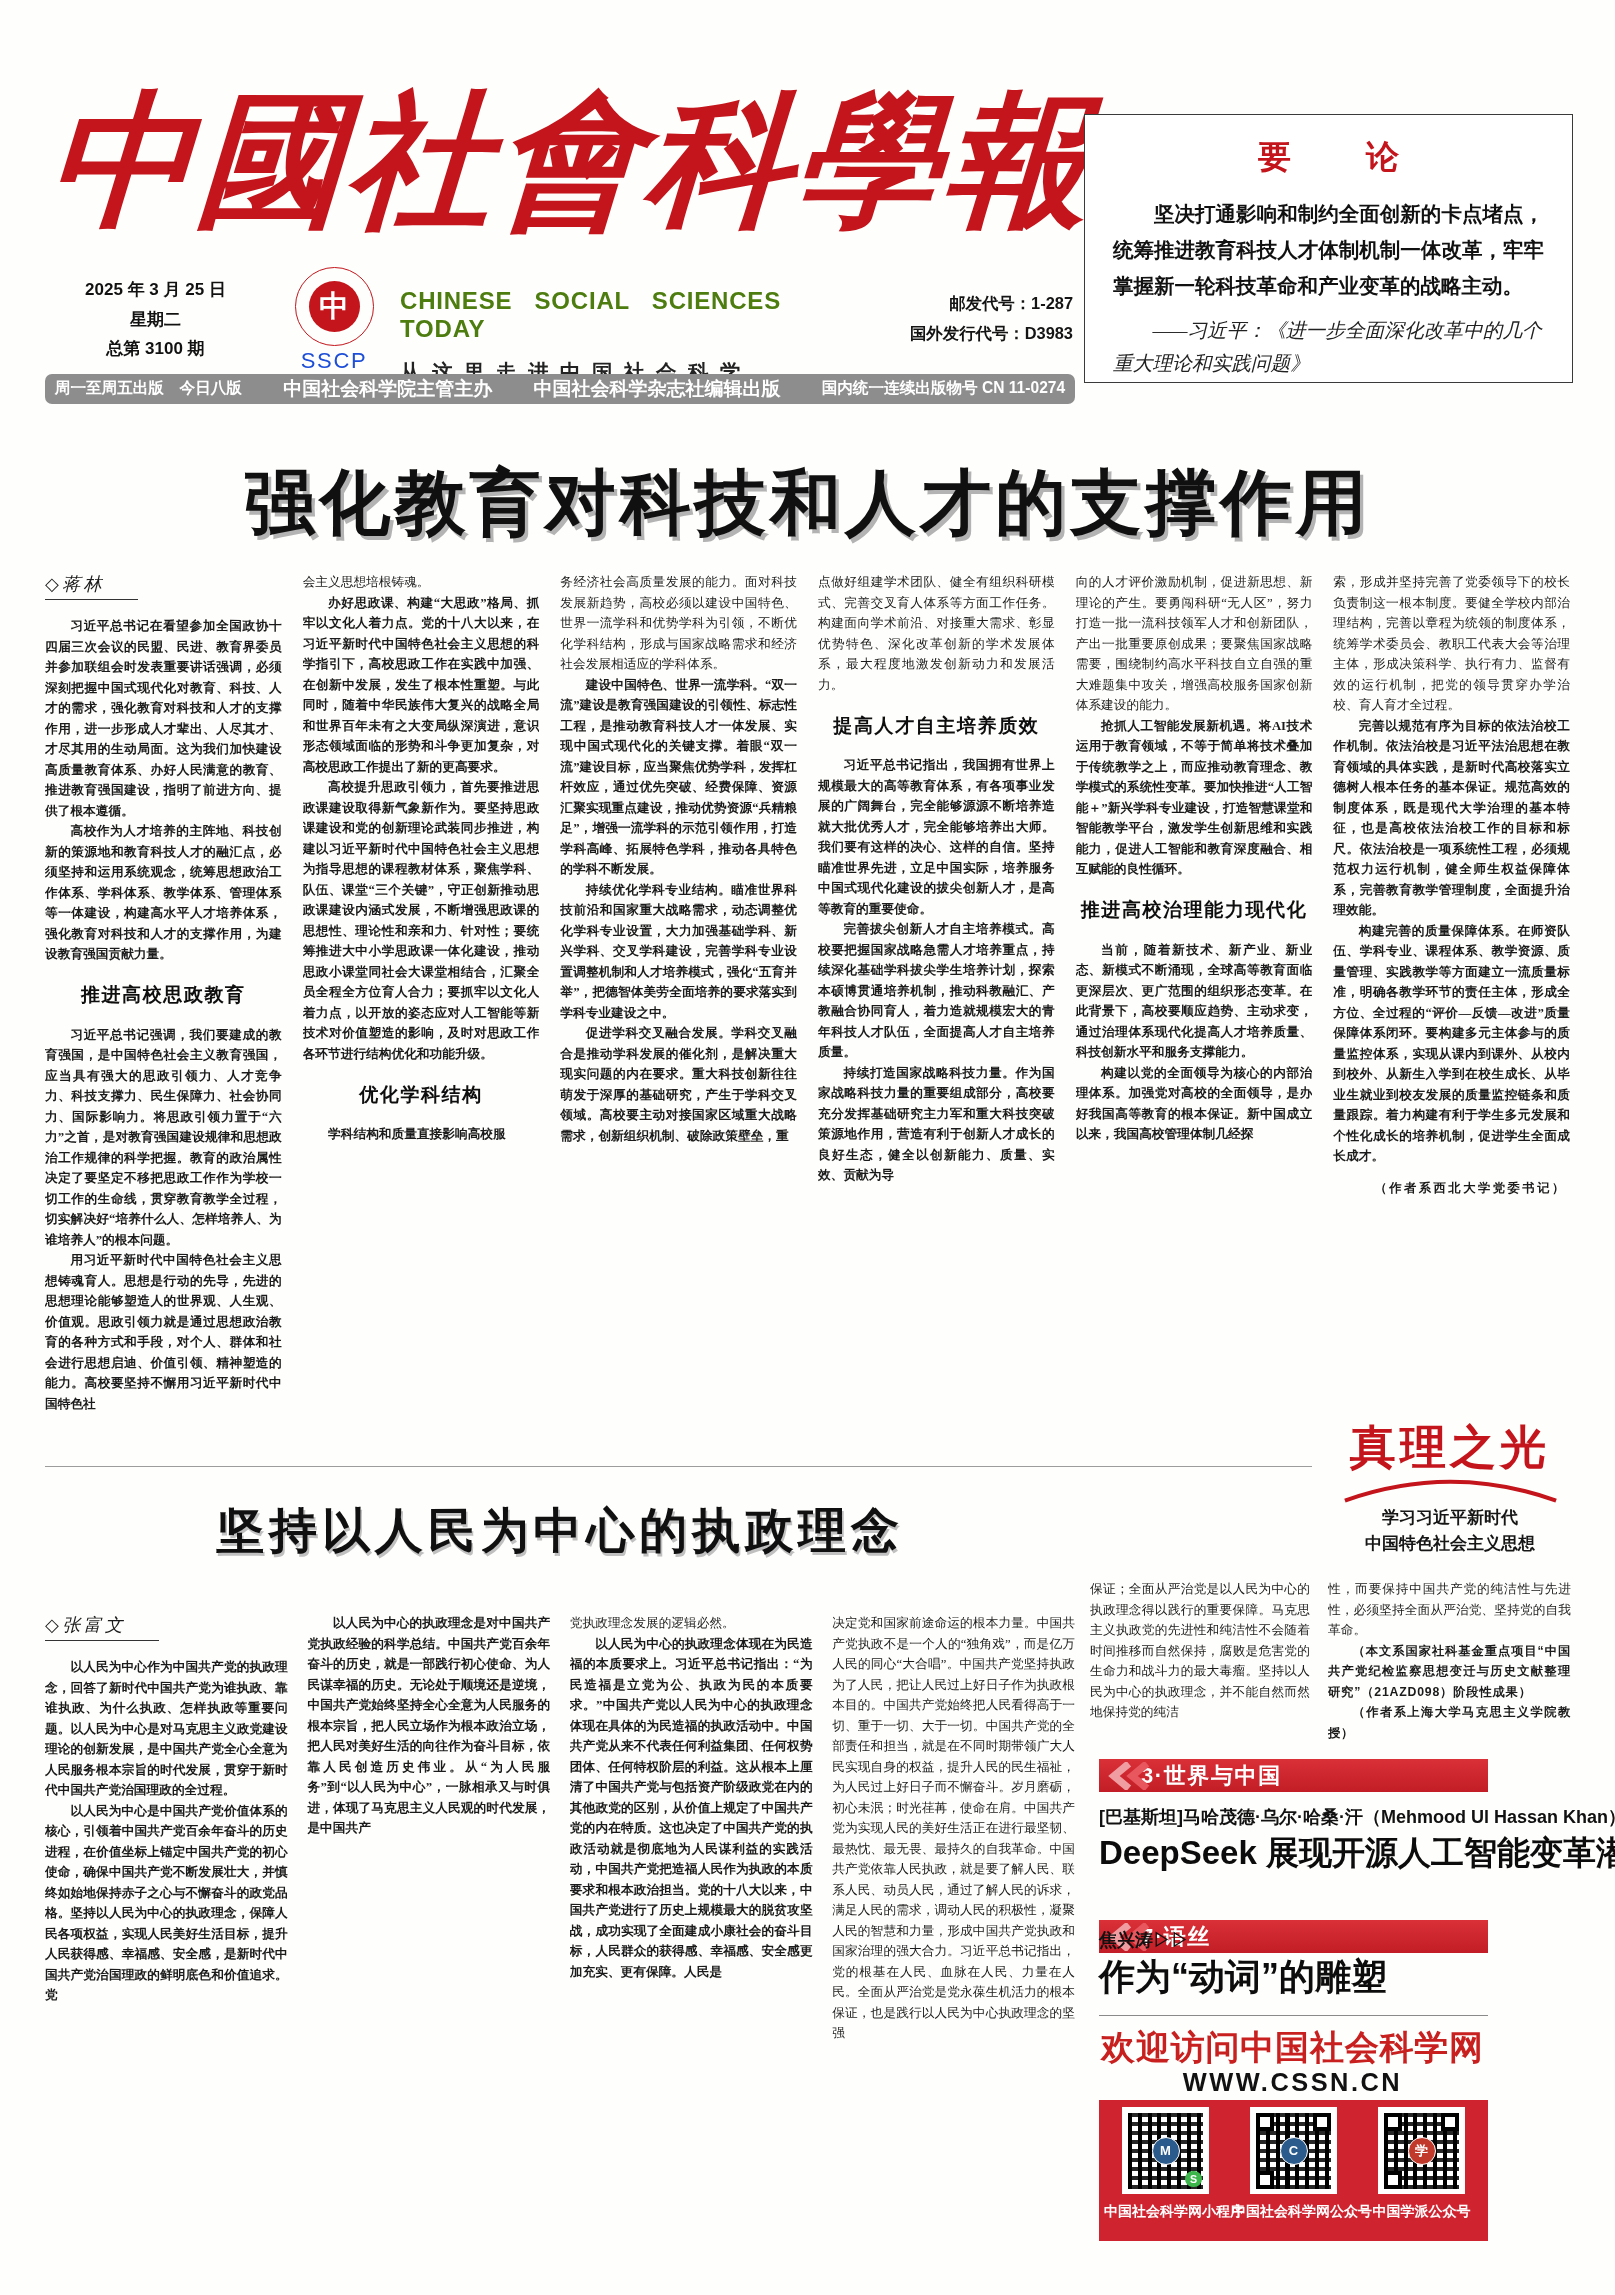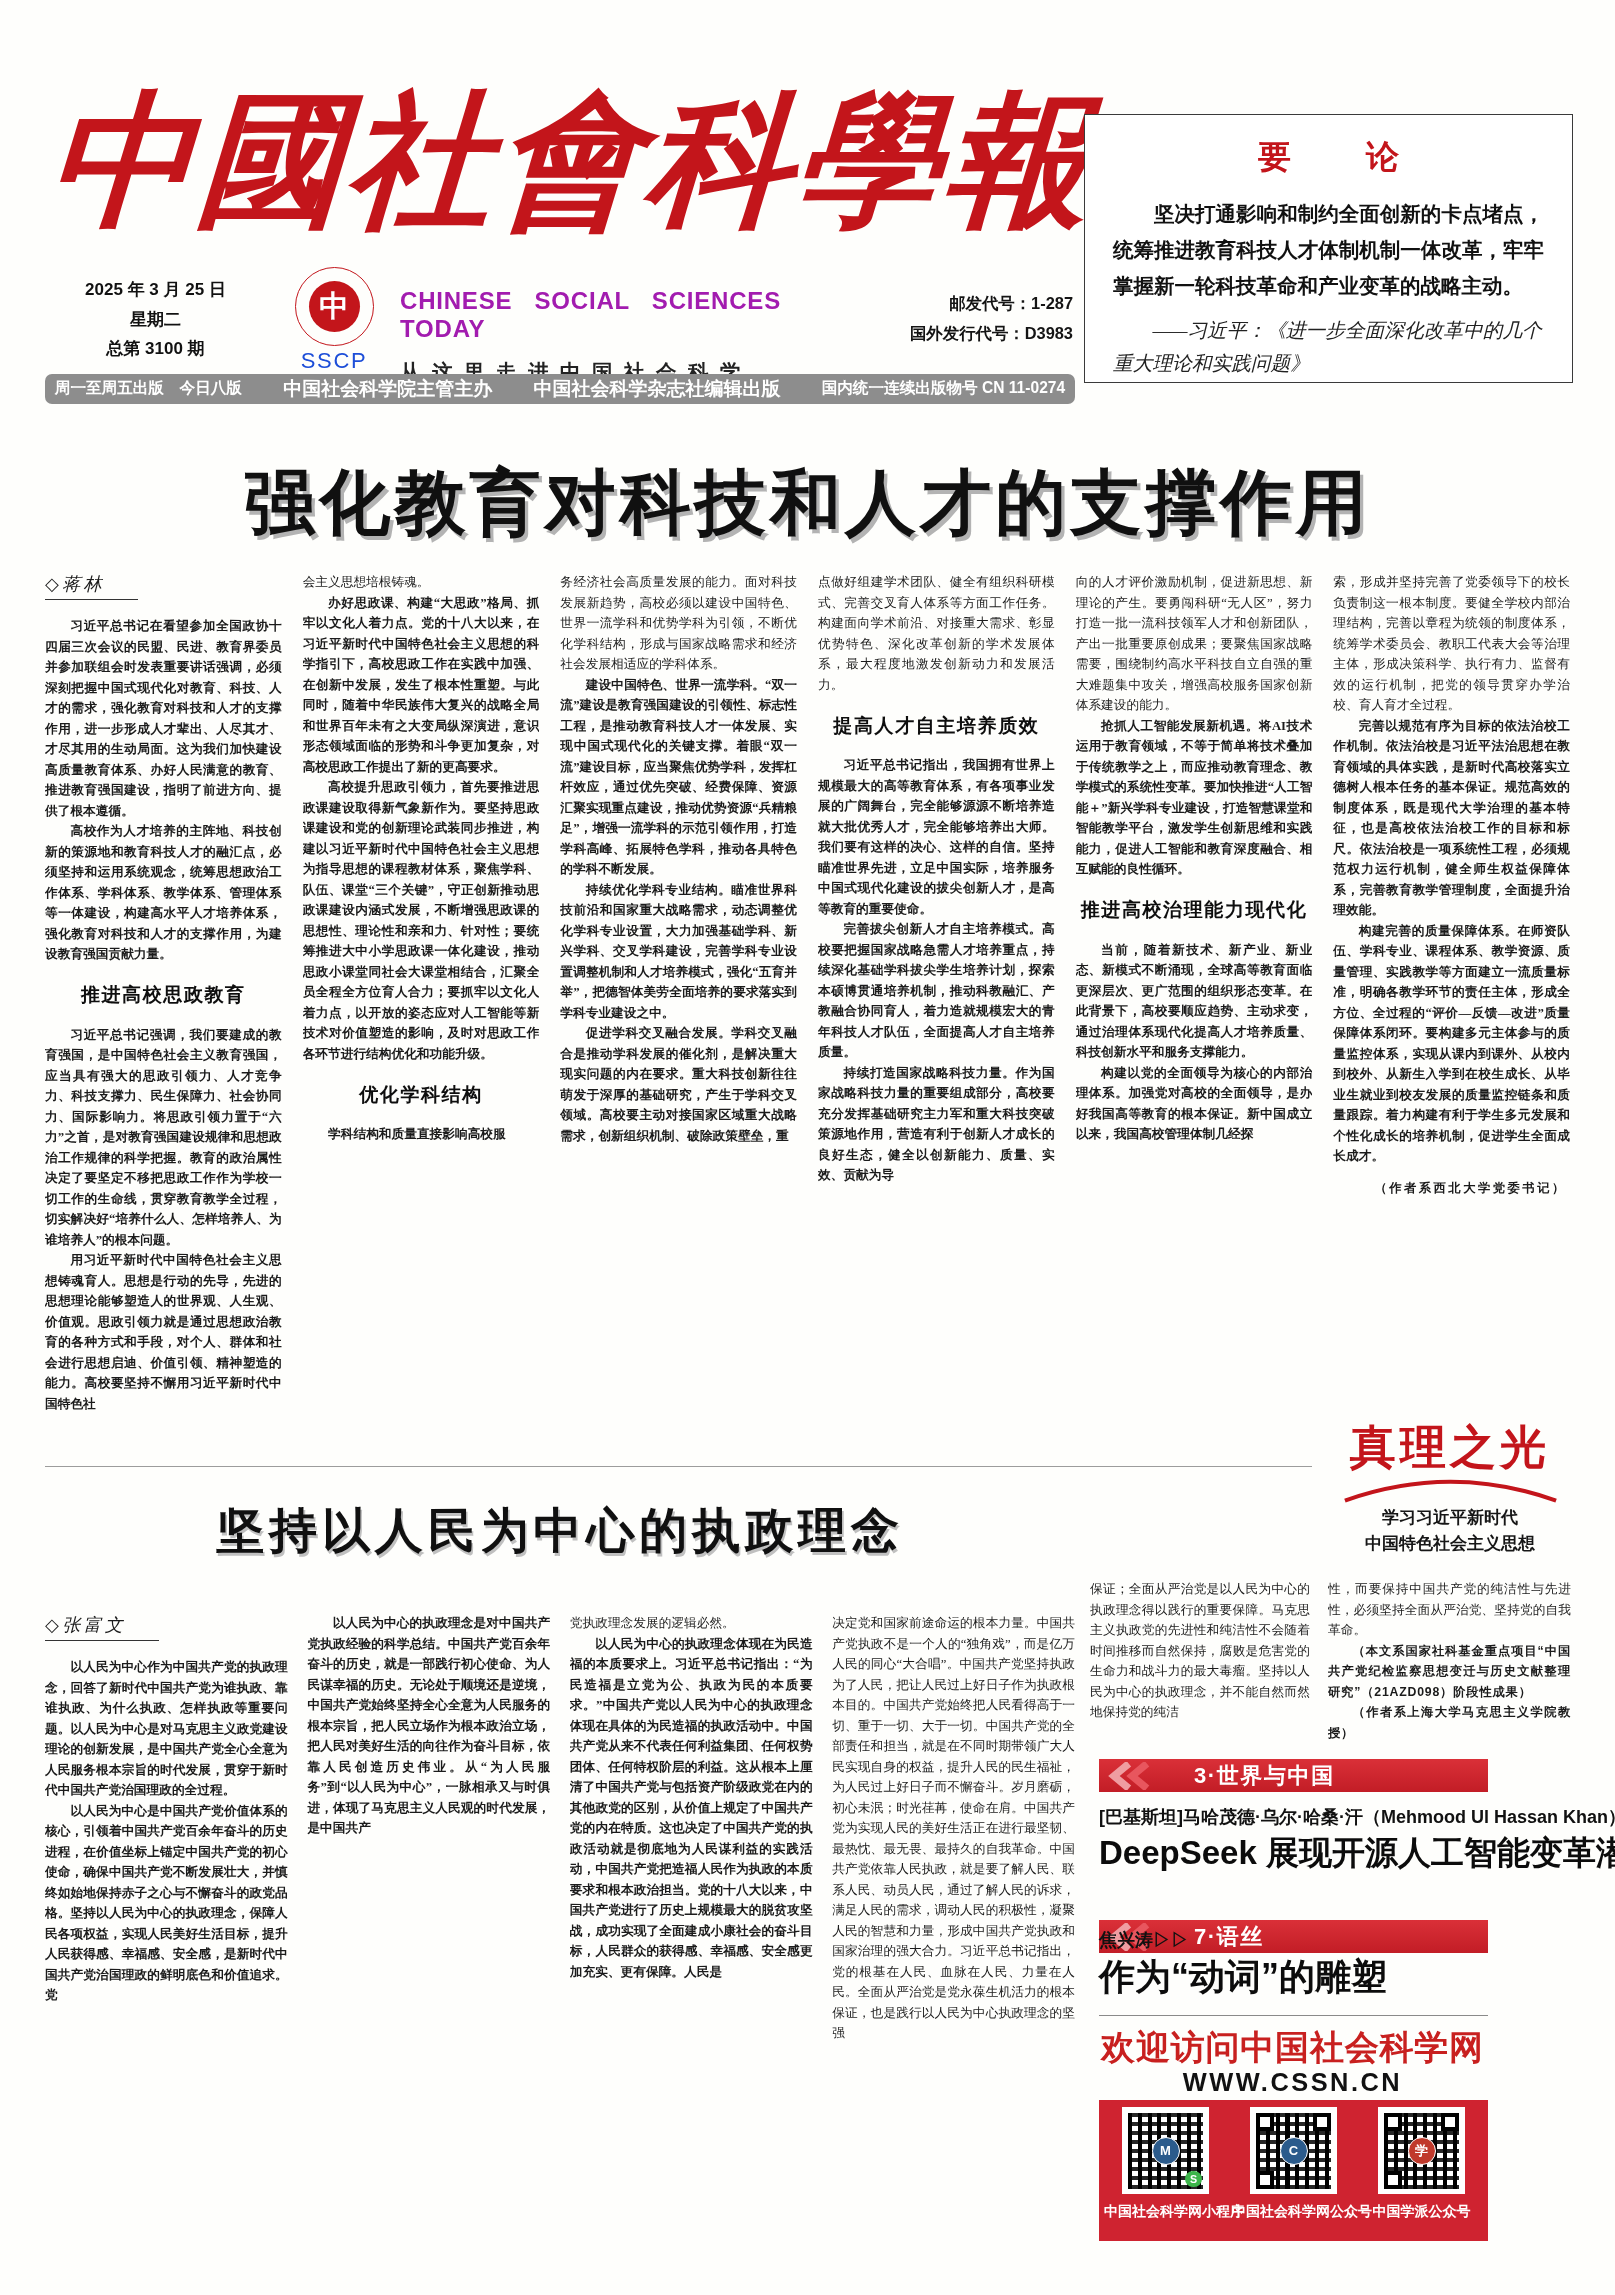--- a/index.html
+++ b/index.html
@@ -23,21 +23,21 @@
   .logo-wrap{ left:289px; top:267px; width:90px; text-align:center;}
   .logo-ring{ width:79px; height:79px; margin:0 auto; border:1.6px solid #c3151b; border-radius:50%;
     display:flex; align-items:center; justify-content:center;}
   .logo-core{ width:51px; height:51px; background:#c3151b; border-radius:50%;
     display:flex; align-items:center; justify-content:center;
     color:#fff; font-size:29.5px; font-weight:bold; font-family:"Liberation Sans",sans-serif;}
   .logo-abbr{ margin-top:1.6px; color:#1d4ed8; font-family:"Liberation Sans",sans-serif;
     font-weight:normal; font-size:22px; letter-spacing:1.6px;}
   .mast-eng{ left:400px; top:287px; width:480px;}
   .mast-eng .l1{ font-family:"Liberation Sans",sans-serif; font-weight:bold; font-size:24px;
-    letter-spacing:0.8px; word-spacing:14.8px; color:#a21caf;}
+    letter-spacing:0.8px; word-spacing:14.8px; color:#4d7c0f;}
   .mast-eng .l2{ margin-top:14.8px; font-family:"Liberation Sans",sans-serif; font-weight:bold;
     font-size:20.5px; letter-spacing:11.5px; color:#222;}
   .mast-postal{ left:820px; top:289px; width:253px; text-align:right;
     font-family:"Liberation Sans",sans-serif; font-weight:bold; font-size:16.4px; line-height:29.5px;}
   .graybar{ left:45px; top:374px; width:1030px; height:29.5px; background:#8d8d8d; color:#fff;
     display:flex; align-items:center; justify-content:space-between; padding:0 9.8px;border-radius:7px;}
   .graybar .gs{ font-family:"Liberation Sans",sans-serif; font-weight:bold; font-size:15.6px; white-space:nowrap;}
   .graybar .gserif{ font-family:"Liberation Serif",serif; font-weight:bold; font-size:19px; white-space:nowrap;}
 
   
@@ -81,21 +81,21 @@
   .truth{ left:1335px; top:1417px; width:230px; text-align:center;}
   .truth-title{ color:#c3151b; font-family:"Liberation Sans",sans-serif; font-weight:900;
     font-size:46px; letter-spacing:4.1px;}
   .truth-arc{ display:block; margin:-3.3px auto 1.6px auto;}
   .truth-l{ font-family:"Liberation Sans",sans-serif; font-weight:bold; font-size:17px; line-height:26px; color:#161616;}
 
   
   .badge{ left:1099px; width:389px; height:33px; background:linear-gradient(180deg,#da3038,#c21d26);
     color:#fff; display:flex; align-items:center; position:absolute;}
   .badge .chev{ position:absolute; left:4.9px; top:2.5px; }
-  .badge .btext{ padding-left:95px; font-family:"Liberation Sans",sans-serif; font-weight:bold;
+  .badge .btext{ padding-left:42px; font-family:"Liberation Sans",sans-serif; font-weight:bold;
     font-size:22px; letter-spacing:1.6px;}
   .sb-author{ left:1099px; width:459px; font-family:"Liberation Sans",sans-serif; font-weight:bold;
     font-size:18px; color:#111; white-space:nowrap;}
   .sb-head1{ left:1099px; width:471px; font-family:"Liberation Sans",sans-serif; font-weight:900;
     font-size:33px; letter-spacing:0px; color:#0c0c0c; white-space:nowrap;}
   .sb-head2{ left:1099px; width:471px; font-family:"Liberation Sans",sans-serif; font-weight:900;
     font-size:36px; color:#0c0c0c; white-space:nowrap;}
   .sb-divider{ left:1099px; top:2015px; width:389px; border-top:0.8px solid #8a8a8a;}
   .banner1{ left:1090px; top:2025px; width:405px; text-align:center; color:#c8201f;
     font-family:"Liberation Sans",sans-serif; font-weight:900; font-size:34px; letter-spacing:0.8px;}

